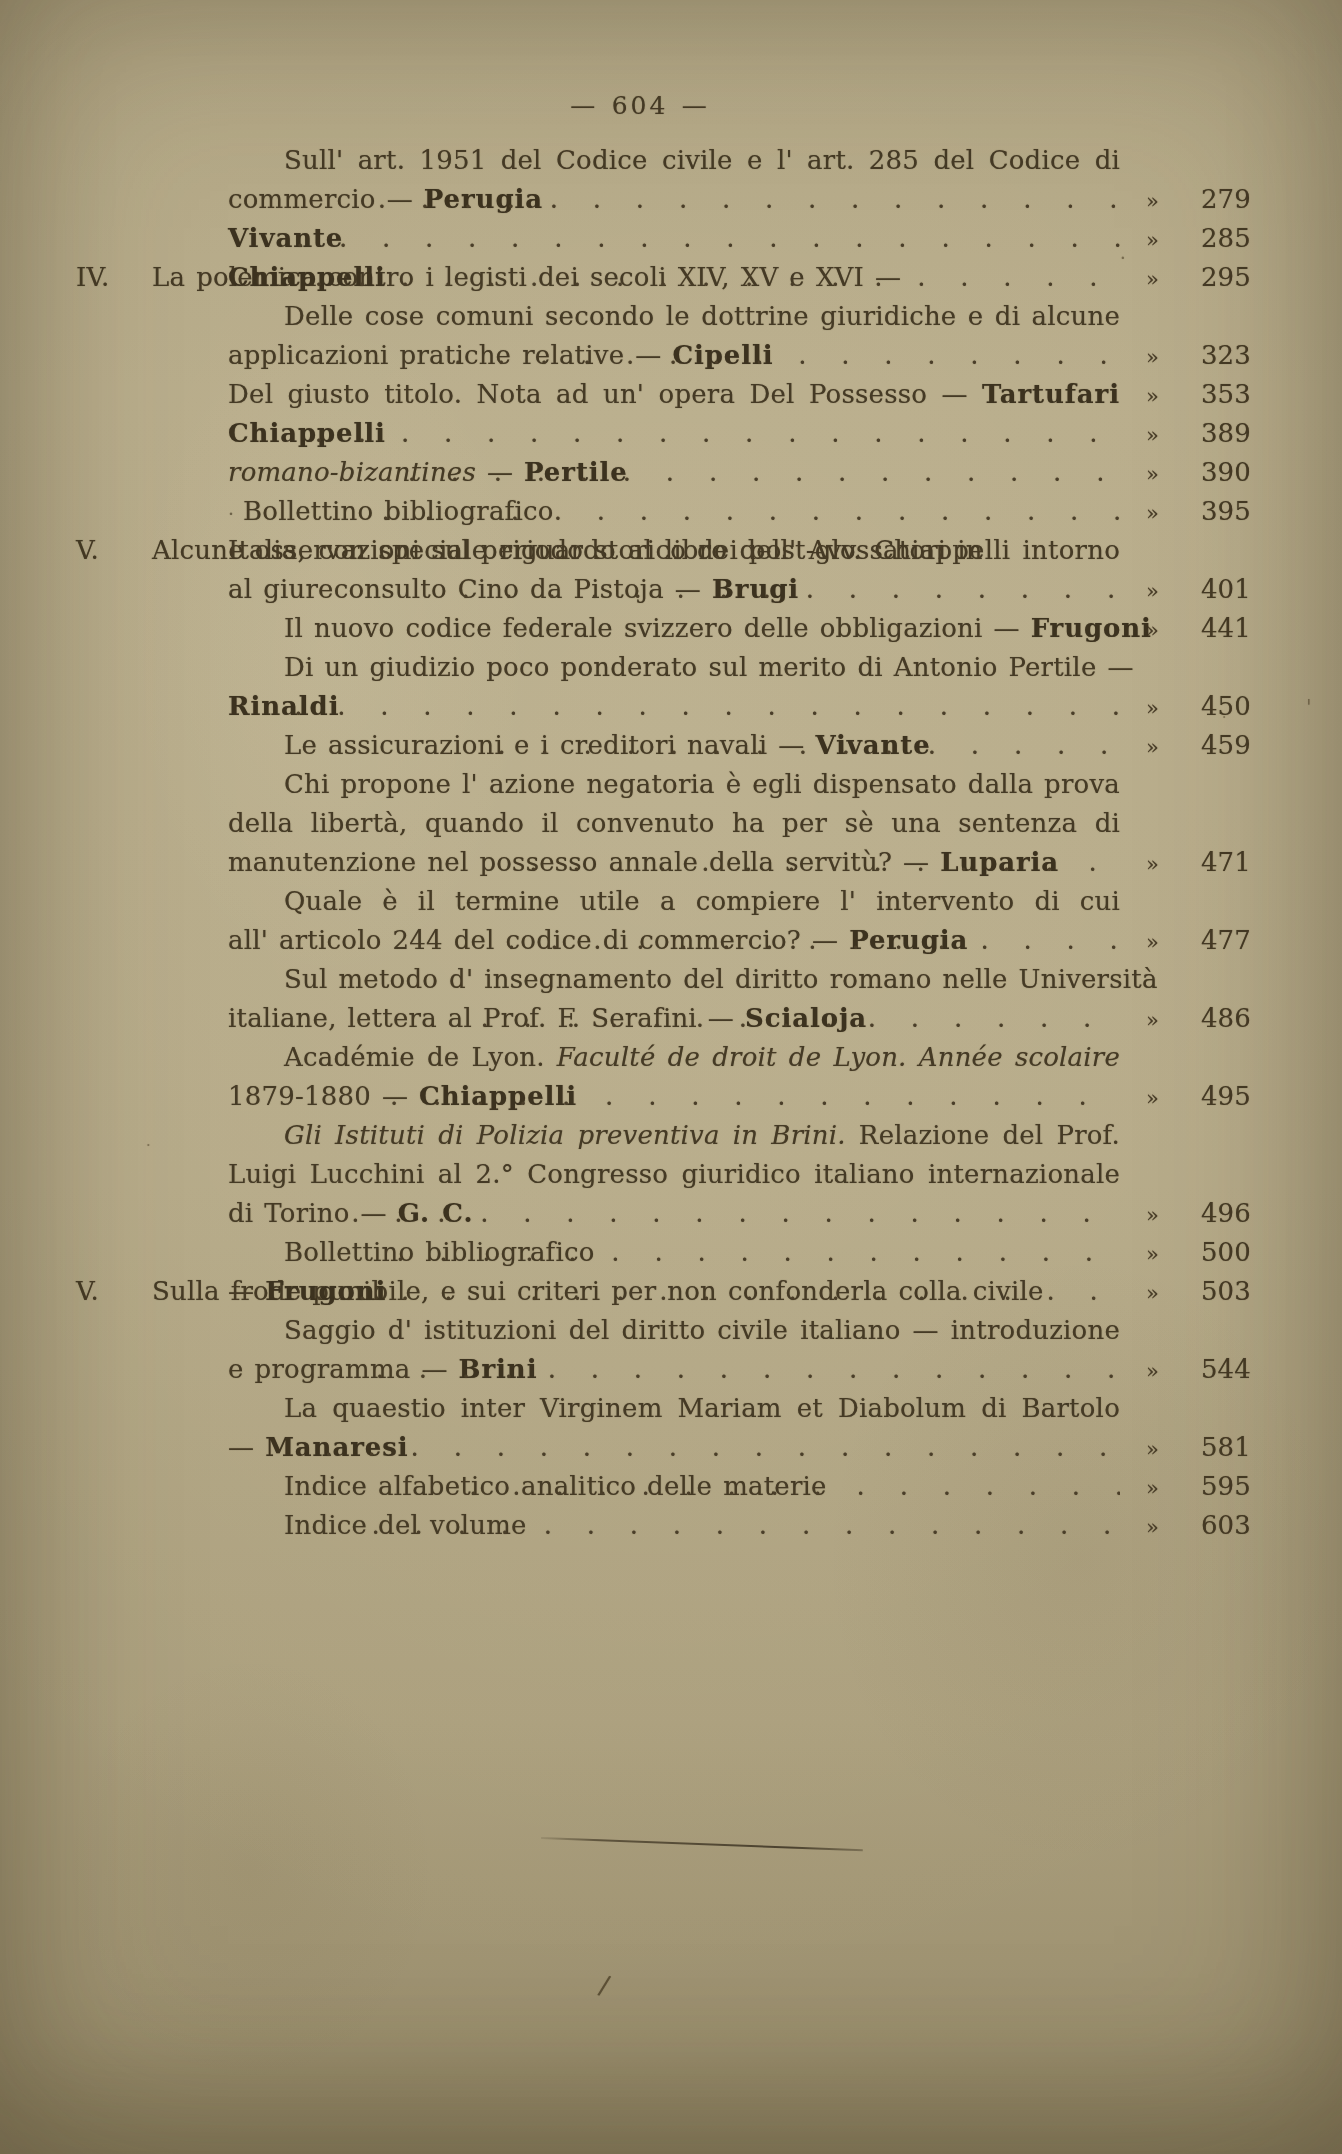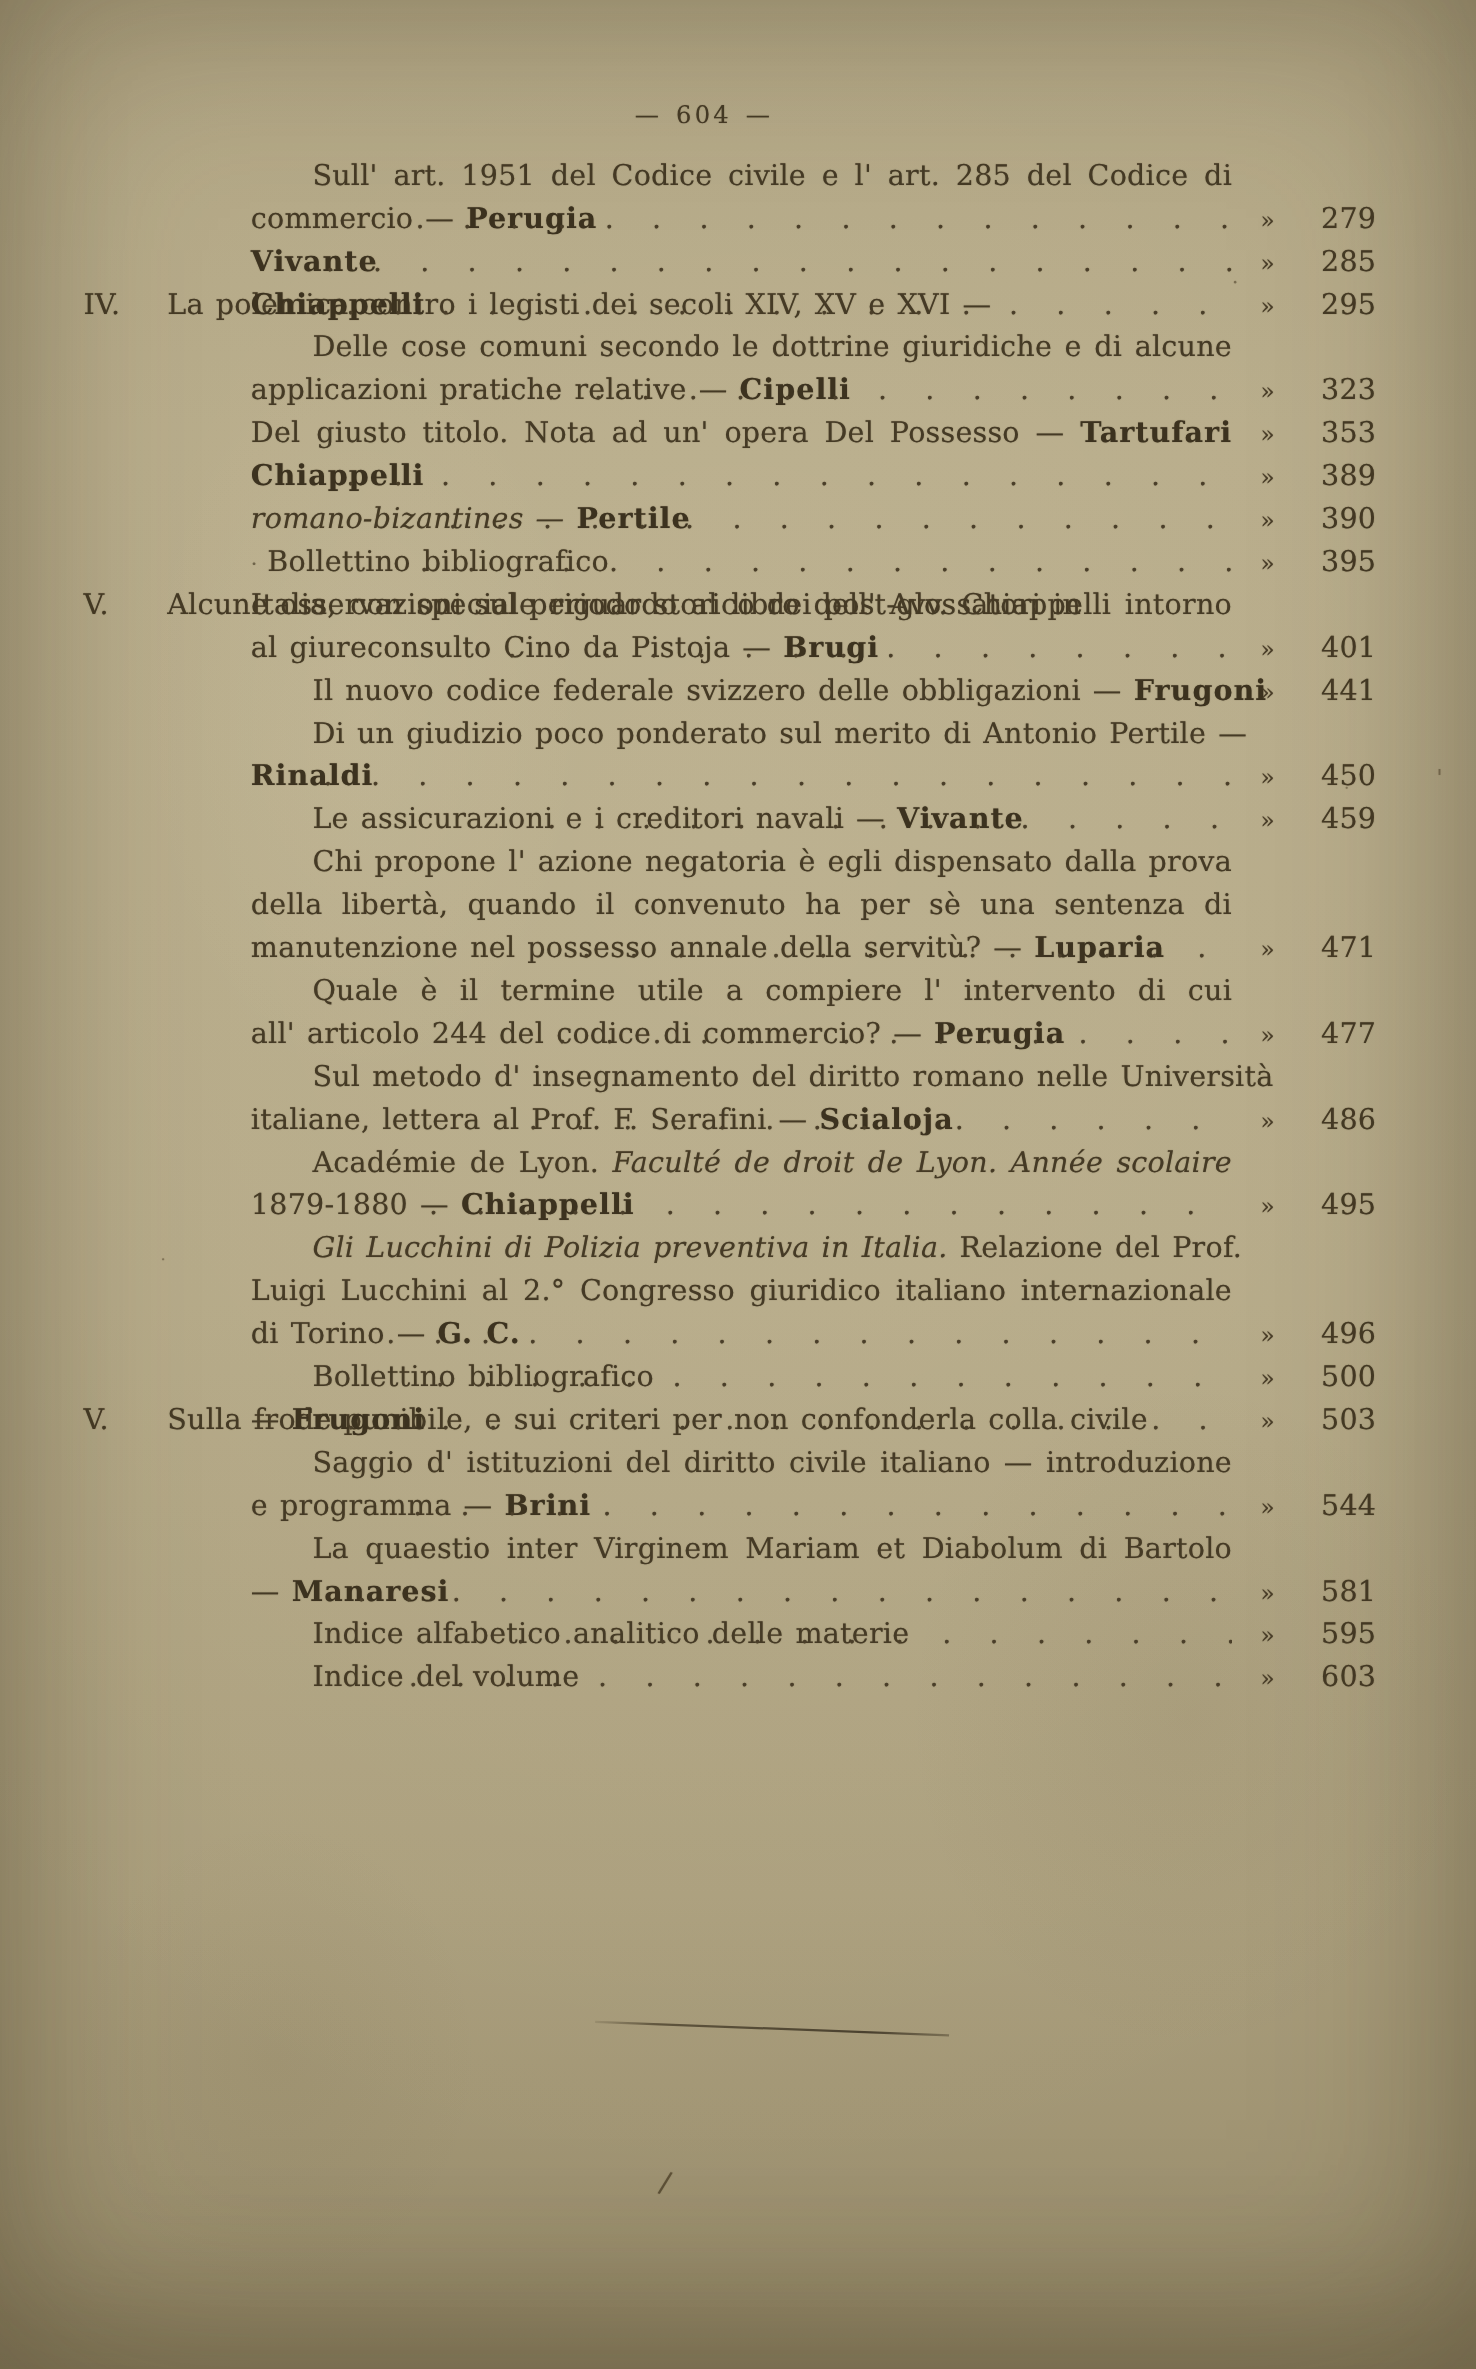--- a/index.html
+++ b/index.html
@@ -21,21 +21,21 @@
     content:"";position:absolute;inset:0;pointer-events:none;
     box-shadow:inset 0 0 190px rgba(58,48,26,.34), inset 0 -60px 120px rgba(58,48,26,.18);
   }
   .blotch{position:absolute;border-radius:50%;pointer-events:none;}
   .b1{left:120px;top:300px;width:420px;height:700px;background:radial-gradient(ellipse at center,rgba(255,248,220,.07),rgba(0,0,0,0) 70%);}
   .b2{left:820px;top:1250px;width:520px;height:620px;background:radial-gradient(ellipse at center,rgba(80,66,36,.07),rgba(0,0,0,0) 70%);}
   .b3{left:60px;top:1650px;width:380px;height:440px;background:radial-gradient(ellipse at center,rgba(80,66,36,.06),rgba(0,0,0,0) 70%);}
 
   .header{
     position:absolute;top:86px;left:0;width:1280px;
-    text-align:center;font-size:22px;letter-spacing:3px;
+    text-align:center;font-size:25px;letter-spacing:3px;
   }
   .toc{position:absolute;left:228px;top:141px;width:1042px;}
   .line{display:flex;align-items:baseline;height:39px;white-space:nowrap;position:relative;}
   .line .text{min-width:0;}
   .line.para .text{text-indent:56px;}
   .line.fill .text{flex:1 1 auto;text-align:justify;text-align-last:justify;}
   .roman{position:absolute;left:-76px;width:72px;text-align:left;}
   .leader{
     flex:1 1 auto;min-width:0;overflow:hidden;white-space:nowrap;
     letter-spacing:12px;padding-left:12px;color:#4a3e29;
@@ -199,21 +199,21 @@
         <span class="text"><span class="n">Académie de Lyon. </span><span class="i">Faculté de droit de Lyon. Année scolaire</span></span>
         <span class="spacer"></span>
       </div>
       <div class="line cont">
         <span class="text"><span class="n">1879-1880 — </span><span class="b">Chiappelli</span></span>
         <span class="leader">. . . . . . . . . . . . . . . . . . . . . . . . . . . . . . . . . . . . . . . . </span>
         <span class="ditto">»</span>
         <span class="page">495</span>
       </div>
       <div class="line para fill">
-        <span class="text"><span class="i">Gli Lucchini di Polizia preventiva in Italia.</span><span class="n"> Relazione del Prof.</span></span>
+        <span class="text"><span class="i">Gli Istituti di Polizia preventiva in Brini.</span><span class="n"> Relazione del Prof.</span></span>
         <span class="spacer"></span>
       </div>
       <div class="line cont fill">
         <span class="text"><span class="n">Luigi Lucchini al 2.° Congresso giuridico italiano internazionale</span></span>
         <span class="spacer"></span>
       </div>
       <div class="line cont">
         <span class="text"><span class="n">di Torino — </span><span class="b">G. C.</span></span>
         <span class="leader">. . . . . . . . . . . . . . . . . . . . . . . . . . . . . . . . . . . . . . . . </span>
         <span class="ditto">»</span>

